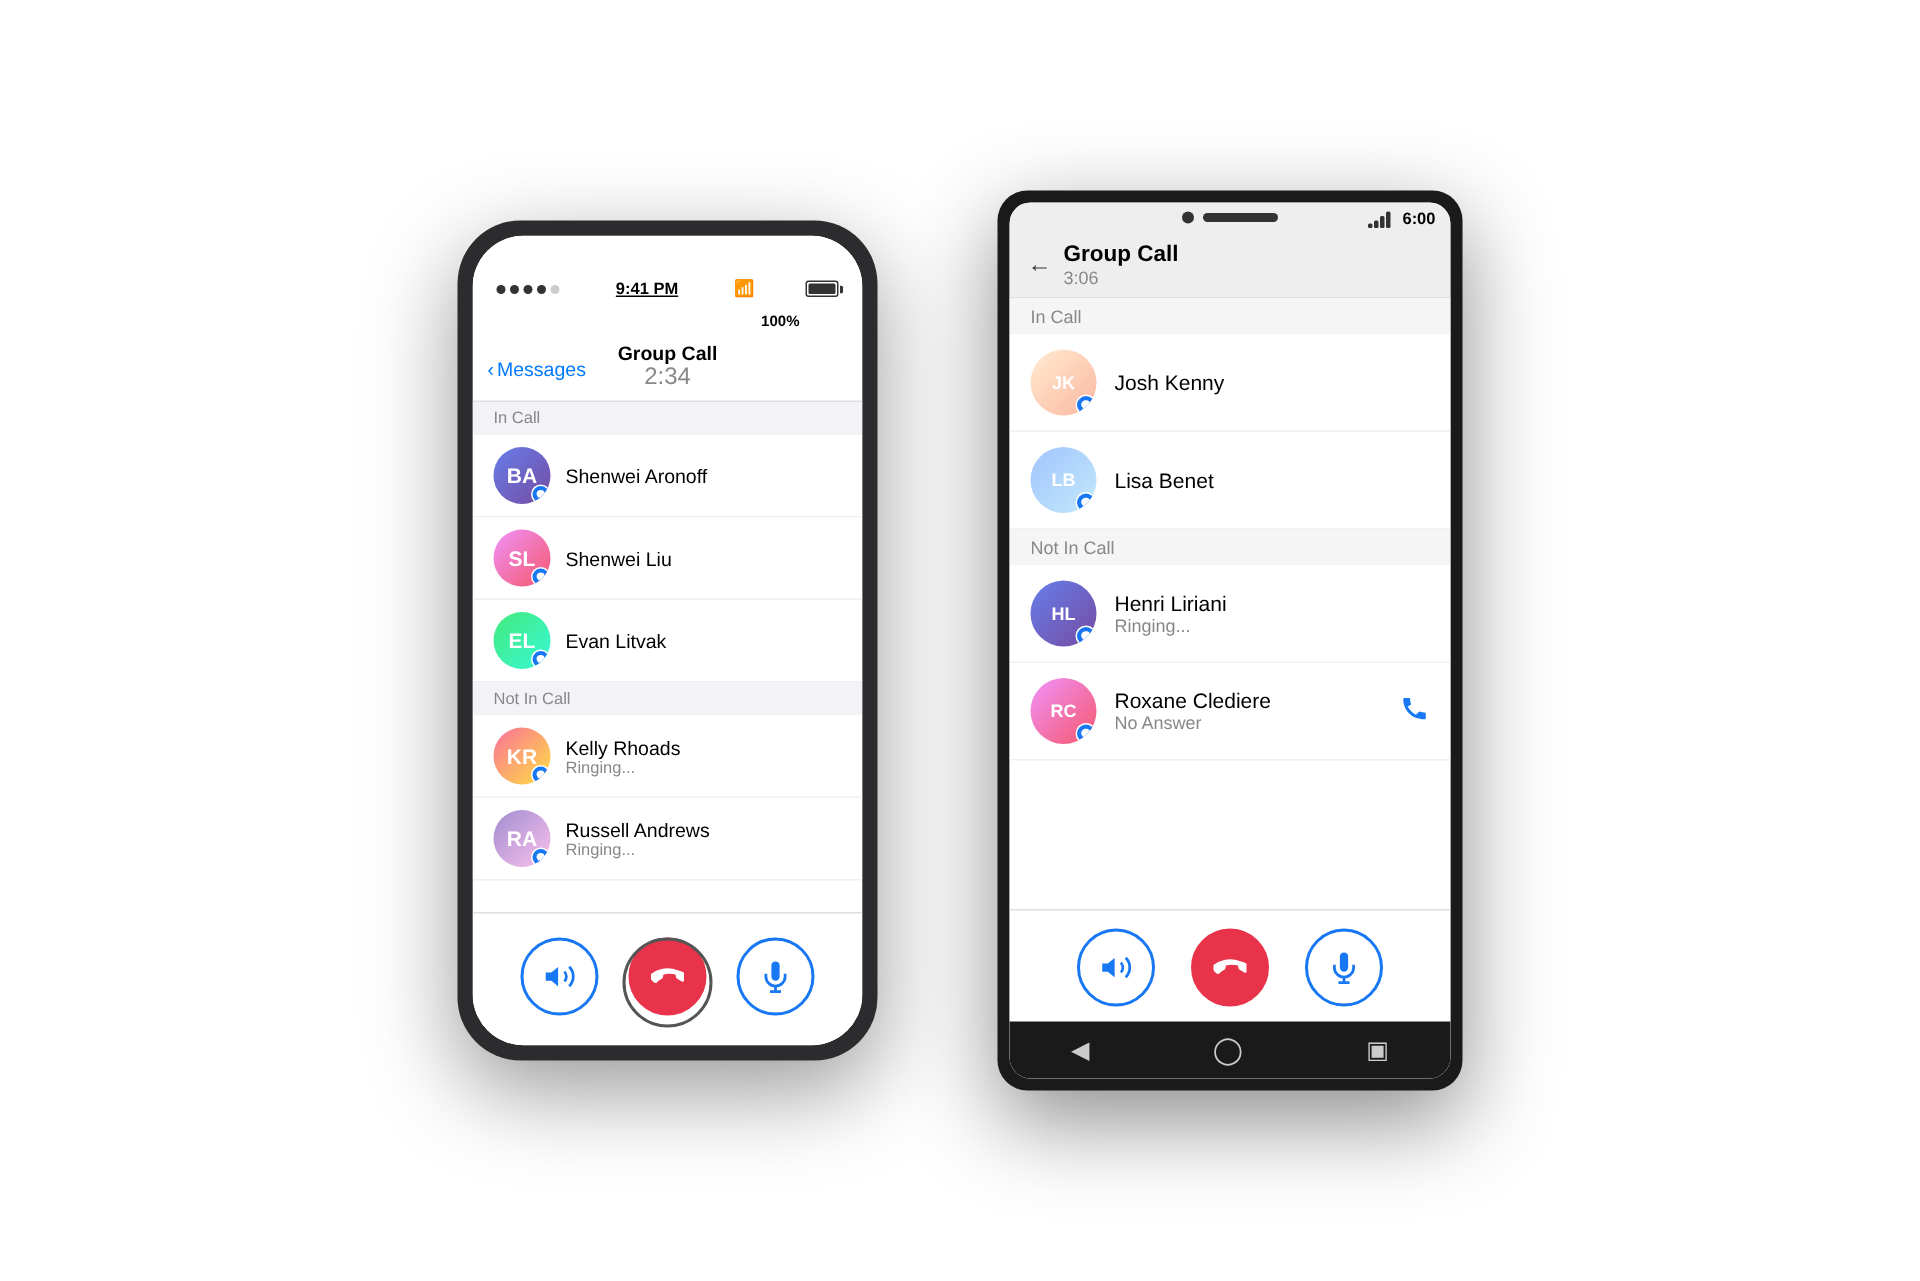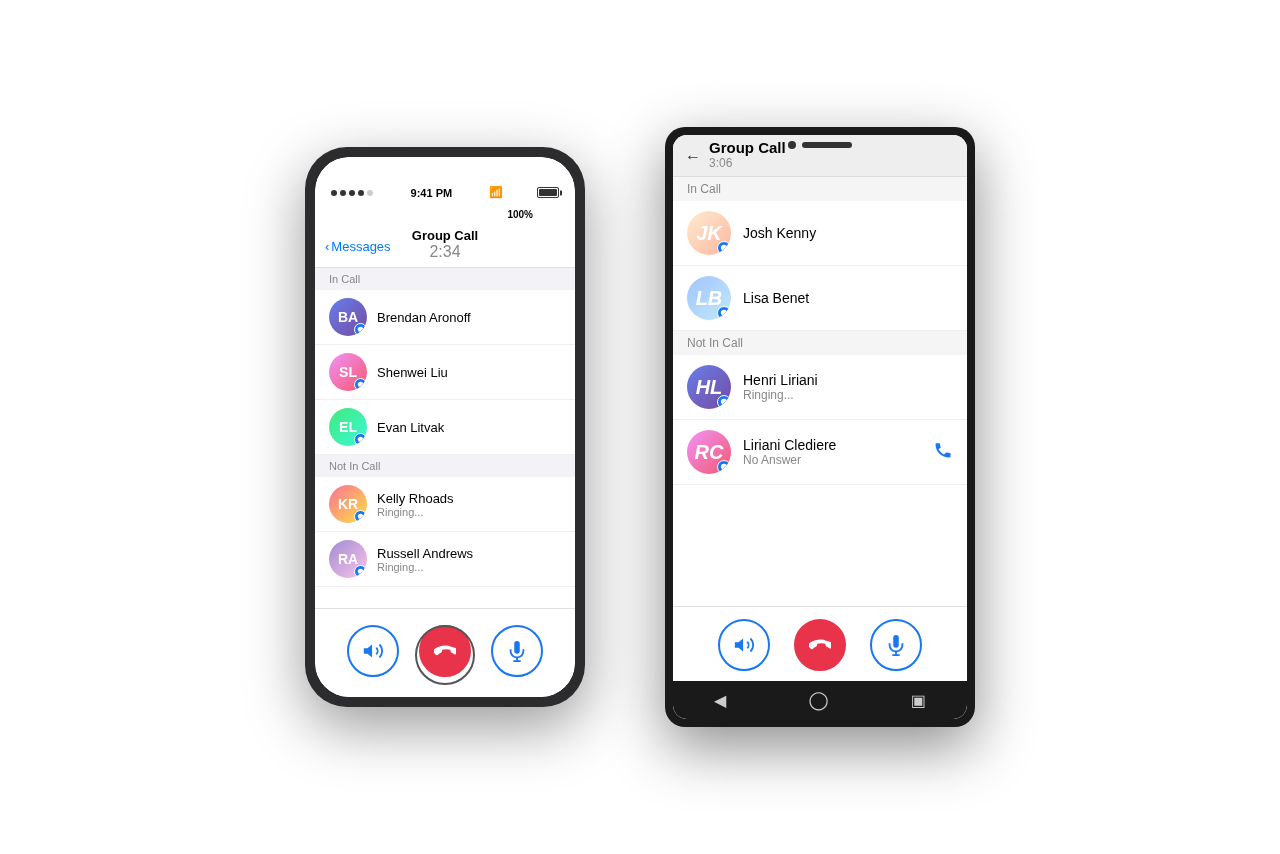--- a/index.html
+++ b/index.html
@@ -58,20 +58,21 @@
     .iphone-dot {
       width: 6px;
       height: 6px;
       background: #333;
       border-radius: 50%;
     }
     .iphone-time {
       font-size: 11px;
       font-weight: 600;
       color: #000;
+      text-decoration: underline;
     }
     .iphone-status-right {
       display: flex;
       align-items: center;
       gap: 4px;
       font-size: 10px;
     }
     .wifi-icon { font-size: 11px; }
     .battery-icon {
       width: 22px;
@@ -401,22 +402,21 @@
       height: 100%;
       display: flex;
       align-items: center;
       justify-content: center;
       font-size: 14px;
       font-weight: 700;
       color: #fff;
       border-radius: 50%;
     }
     .av-initials-lg {
-      font-size: 20px;
-      font-style: italic;
+      font-size: 12px;
     }
   </style>
 </head>
 <body>
 
 <div class="iphone">
   <div class="iphone-inner">
     <div class="iphone-screen">
 
       <div class="iphone-status-bar">
@@ -451,21 +451,21 @@
 
         <div class="contact-item">
           <div class="avatar av1">
             <div class="av-initials">BA</div>
             <div class="avatar-badge">
               <svg viewBox="0 0 10 10" fill="white">
                   <path d="M5 1C2.8 1 1 2.6 1 4.6c0 1.1.5 2 1.3 2.7V8.5l1.4-.7c.4.1.8.2 1.3.2 2.2 0 4-1.6 4-3.4C9 2.6 7.2 1 5 1z"></path>
                 </svg>
             </div>
           </div>
-          <span class="contact-name">Brendan Aronoff</span>
+          <span class="contact-name">Shenwei Aronoff</span>
         </div>
 
         <div class="contact-item">
           <div class="avatar av2">
             <div class="av-initials">SL</div>
             <div class="avatar-badge">
               <svg viewBox="0 0 10 10" fill="white">
                   <path d="M5 1C2.8 1 1 2.6 1 4.6c0 1.1.5 2 1.3 2.7V8.5l1.4-.7c.4.1.8.2 1.3.2 2.2 0 4-1.6 4-3.4C9 2.6 7.2 1 5 1z"></path>
                 </svg>
             </div>
@@ -549,20 +549,29 @@
 </div>
 
 <div class="android">
   <div class="android-camera-area">
     <div class="android-camera"></div>
     <div class="android-speaker"></div>
   </div>
 
   <div class="android-screen">
 
+    <div class="android-status-bar">
+      <div class="signal-bars">
+        <div class="signal-bar" style="height:3px"></div>
+        <div class="signal-bar" style="height:5px"></div>
+        <div class="signal-bar" style="height:8px"></div>
+        <div class="signal-bar" style="height:11px"></div>
+      </div>
+      <span class="android-time">6:00</span>
+    </div>
 
     <div class="android-nav-bar">
       <span class="android-back">←</span>
       <div>
         <div class="android-nav-title">Group Call</div>
         <div class="android-nav-subtitle">3:06</div>
       </div>
     </div>
 
     <div class="android-content">
@@ -613,21 +622,21 @@
       <div class="android-contact">
         <div class="android-avatar av2">
           <div class="av-initials av-initials-lg">RC</div>
           <div class="android-avatar-badge">
             <svg viewBox="0 0 10 10" fill="white">
                 <path d="M5 1C2.8 1 1 2.6 1 4.6c0 1.1.5 2 1.3 2.7V8.5l1.4-.7c.4.1.8.2 1.3.2 2.2 0 4-1.6 4-3.4C9 2.6 7.2 1 5 1z"></path>
               </svg>
           </div>
         </div>
         <div>
-          <div class="android-contact-name">Liriani Clediere</div>
+          <div class="android-contact-name">Roxane Clediere</div>
           <div class="android-contact-status">No Answer</div>
         </div>
         <div class="android-call-icon">
           <svg width="20" height="20" viewBox="0 0 24 24" fill="#1877f2">
             <path d="M6.6 10.8c1.4 2.8 3.8 5.1 6.6 6.6l2.2-2.2c.3-.3.7-.4 1-.2 1.1.4 2.3.6 3.6.6.6 0 1 .4 1 1V20c0 .6-.4 1-1 1C10 21 3 14 3 5c0-.6.4-1 1-1h3.5c.6 0 1 .4 1 1 0 1.3.2 2.5.6 3.6.1.3 0 .7-.2 1L6.6 10.8z"></path>
           </svg>
         </div>
       </div>
     </div>
 

